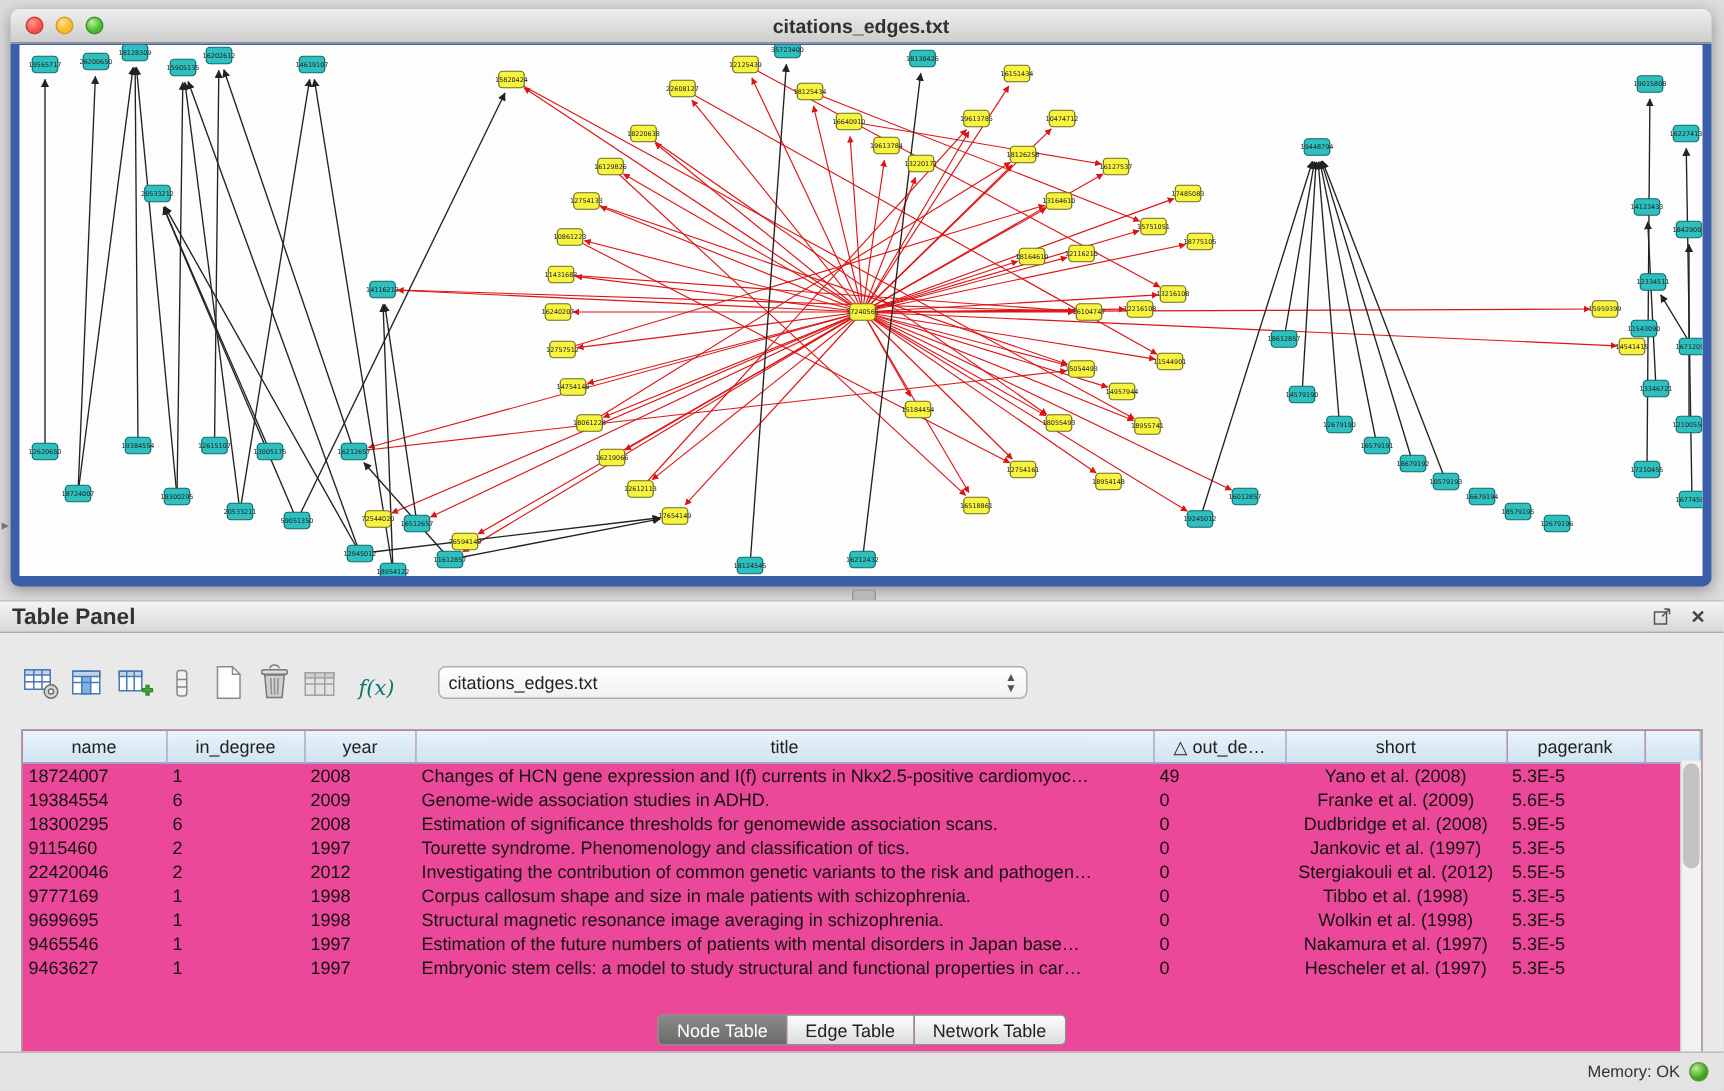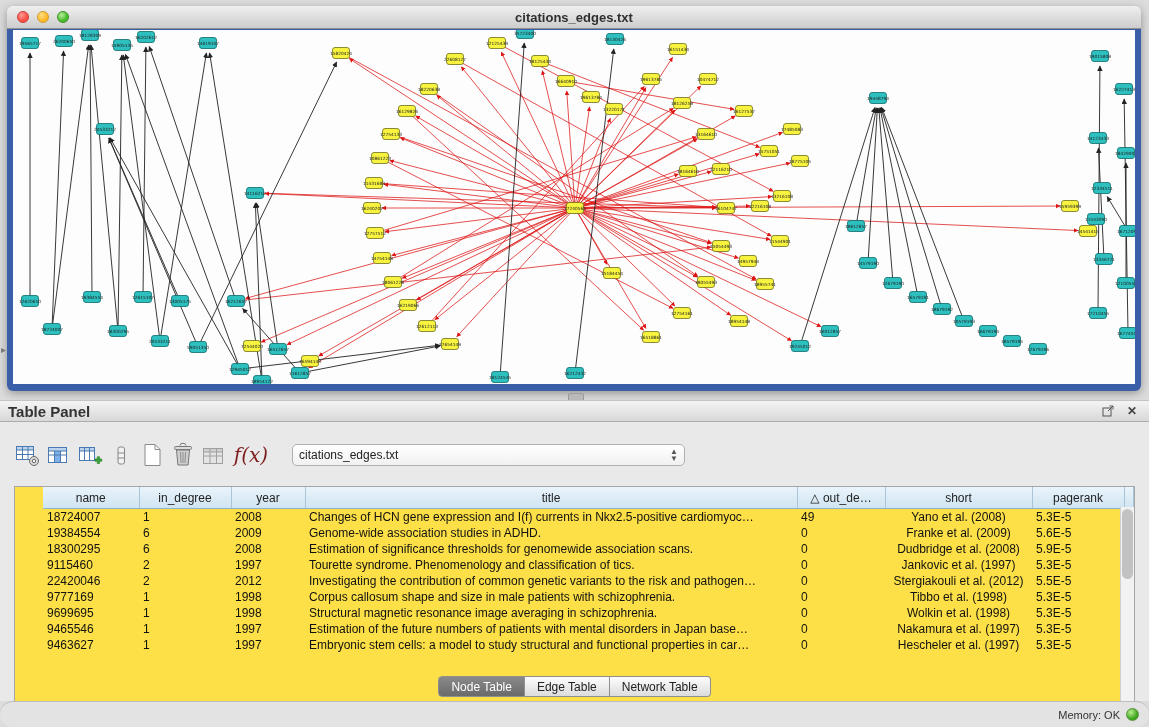--- a/index.html
+++ b/index.html
@@ -47,32 +47,32 @@
     border-top:1px solid #c4c4c4;border-bottom:1px solid #adadad;
     display:flex;align-items:center;padding:0 8px;box-sizing:border-box;
   }
   .panel-title{font-size:15px;font-weight:bold;color:#333;}
   .panel-header .spacer{flex:1;}
   .ph-icon{width:18px;height:16px;display:flex;align-items:center;justify-content:center;
     color:#444;font-size:12px;font-weight:bold;cursor:default;margin-left:6px;}
   
   .toolbar{display:flex;align-items:center;height:34px;margin:16px 0 4px 14px;}
   .tb-icon{width:28px;height:26px;display:flex;align-items:flex-end;justify-content:center;margin-right:3px;}
-  .fx{font-family:"DejaVu Serif",serif;font-style:italic;font-size:20px;color:#7f1d1d;padding:0 6px 3px 6px;}
+  .fx{font-family:"DejaVu Serif",serif;font-style:italic;font-size:14px;color:#0f766e;padding:0 6px 3px 6px;}
   .combo{
     margin-left:18px;width:393px;height:22px;background:linear-gradient(#fff,#f1f1f1);
     border:1px solid #b0b0b0;border-radius:5px;display:flex;align-items:center;
     font-size:12px;color:#222;padding:0 6px;box-sizing:border-box;
   }
   .combo .cval{flex:1;}
   .combo .arrows{font-size:8px;color:#555;line-height:7px;display:flex;flex-direction:column;align-items:center;}
   
   .grid-wrap{
     position:absolute;left:14px;top:86px;width:1121px;height:234px;
-    background:#fde047;border:1px solid #a6a6a6;box-sizing:border-box;overflow:hidden;padding-left:28px;
+    background:#ec4899;border:1px solid #a6a6a6;box-sizing:border-box;overflow:hidden;
   }
   table.grid{border-collapse:collapse;table-layout:fixed;width:100%;font-size:12px;color:#111;}
   table.grid th{
     height:19px;background:linear-gradient(#eaf4fb,#cfe4f1);
     border-right:1px solid #a9c4d6;border-bottom:1px solid #93b3c7;
     font-weight:normal;text-align:center;overflow:hidden;white-space:nowrap;
     font-size:12px;color:#222;
   }
   table.grid td{
     height:16px;padding:0 4px;overflow:hidden;white-space:nowrap;text-overflow:ellipsis;
@@ -87,21 +87,21 @@
     height:19px;padding:0 12px;display:flex;align-items:center;font-size:12px;color:#222;
     background:linear-gradient(#fdfdfd,#dcdcdc);border:1px solid #8f8f8f;border-left:none;
   }
   .tab:first-child{border-left:1px solid #8f8f8f;border-radius:4px 0 0 4px;}
   .tab:last-child{border-radius:0 4px 4px 0;}
   .tab.selected{background:linear-gradient(#8a8a8a,#6a6a6a);color:#fff;}
   
   .statusbar{
     position:absolute;left:0;bottom:0;width:1149px;height:26px;background:#e3e3e3;
     border-top:1px solid #bdbdbd;display:flex;align-items:center;justify-content:flex-end;
-    padding-right:10px;box-sizing:border-box;font-size:11px;color:#333;border-radius:13px;
+    padding-right:10px;box-sizing:border-box;font-size:11px;color:#333;
   }
   .mem-dot{width:11px;height:11px;border-radius:50%;margin-left:6px;
     background:radial-gradient(circle at 35% 30%,#b8ef8e,#3aa31c 65%);border:1px solid #5d8f3f;}
 </style>
 </head>
 <body>
 
 <div class="net-window">
   <div class="titlebar">
     <div class="tl-group">

